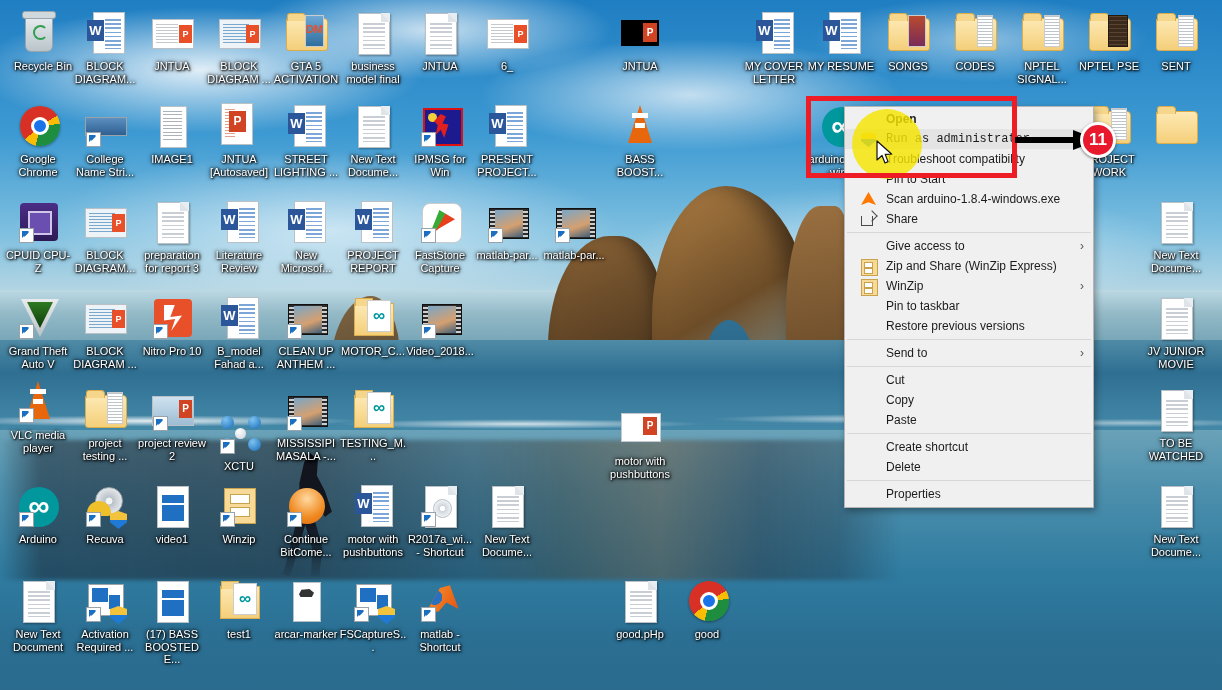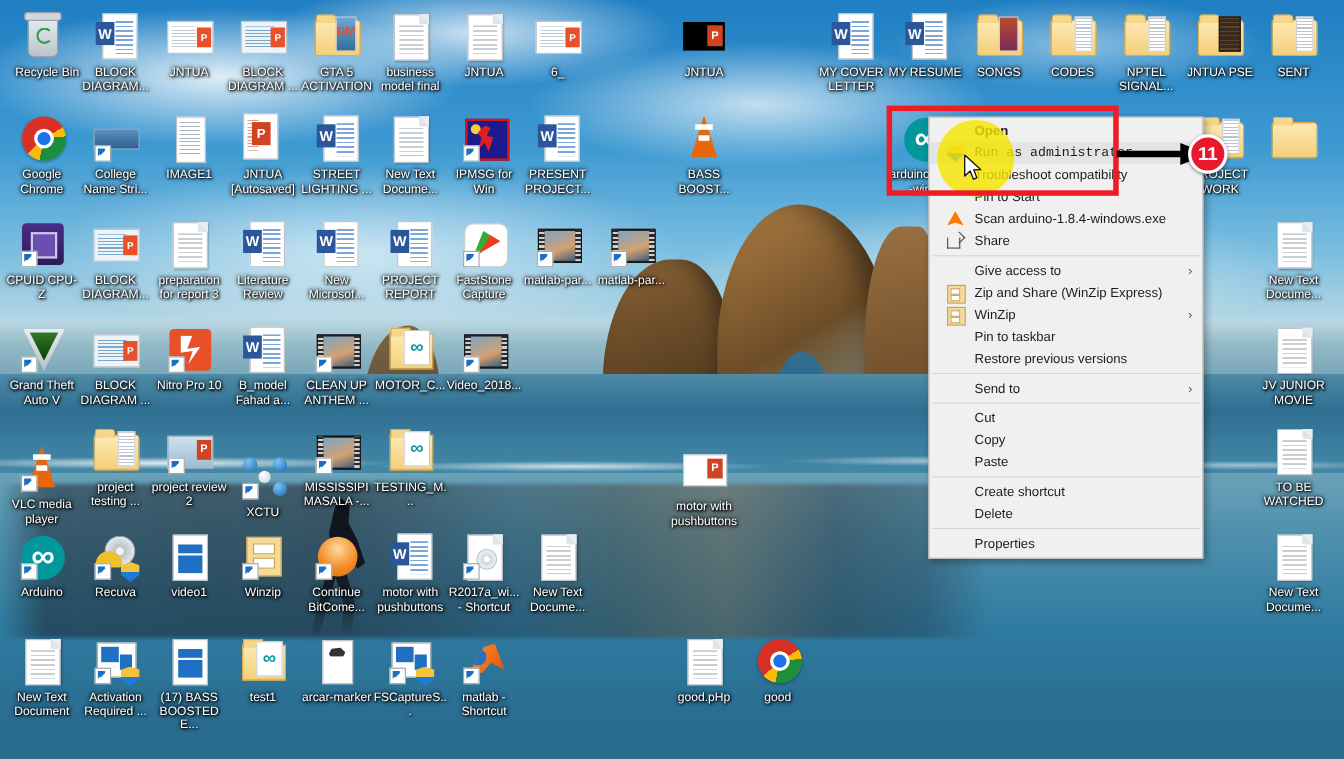--- a/index.html
+++ b/index.html
@@ -423,21 +423,21 @@
           </span>
         </div>
         <div class="lbl">NPTEL SIGNAL...</div>
       </div>
       <div class="icon" style="left: 1075px; top: 10px;">
         <div class="glyph">
           <span class="g-folder">
             <span class="paper" style="background:#3a2a1c;border-color:#241a10;background-image:repeating-linear-gradient(#5b4330 0 1px,rgba(0,0,0,0) 1px 4px);width:18px;right:2px;"></span>
           </span>
         </div>
-        <div class="lbl">JNTUA PSE</div>
+        <div class="lbl">NPTEL PSE</div>
       </div>
       <div class="icon" style="left: 1142px; top: 10px;">
         <div class="glyph">
           <span class="g-folder">
             <span class="paper"></span>
           </span>
         </div>
         <div class="lbl">SENT</div>
       </div>
       <div class="icon" style="left: 4px; top: 103px;">
@@ -688,21 +688,21 @@
         <div class="lbl">Video_2018...</div>
       </div>
       <div class="icon" style="left: 1142px; top: 295px;">
         <div class="glyph">
           <span class="g-doc">
             <span class="lines"></span>
           </span>
         </div>
         <div class="lbl">JV JUNIOR MOVIE</div>
       </div>
-      <div class="icon" style="left: 4px; top: 403px;">
+      <div class="icon" style="left: 4px; top: 379px;">
         <div class="glyph">
           <span class="g-vlc"></span>
           <span class="shortcut"></span>
         </div>
         <div class="lbl">VLC media player</div>
       </div>
       <div class="icon" style="left: 71px; top: 387px;">
         <div class="glyph">
           <span class="g-folder">
             <span class="paper"></span>

